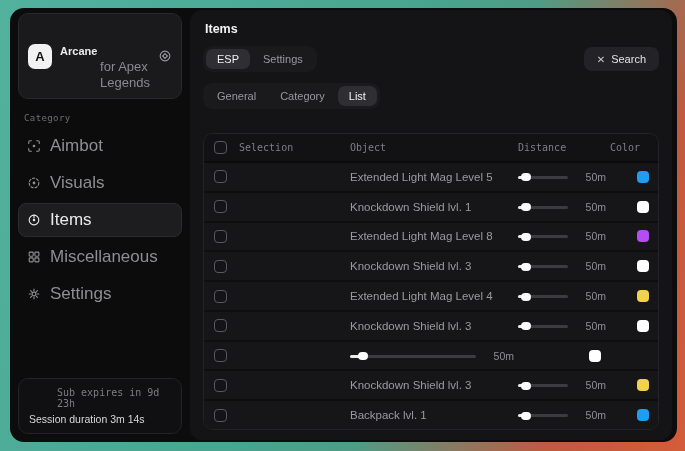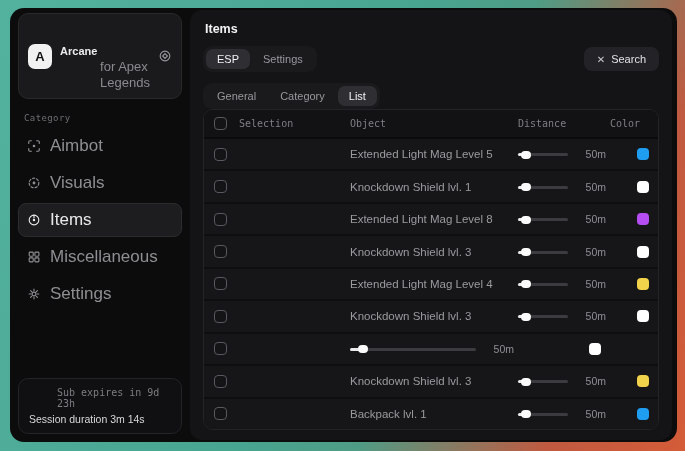--- a/index.html
+++ b/index.html
@@ -60,21 +60,21 @@
   }
   .tab.active{ background:#2f2f33; color:#f1f1f3; }
   .search-btn{
     display:flex; align-items:center; gap:6px; background:#232327; border-radius:8px;
     padding:6px 13px; font-size:11px; color:#e3e3e5; cursor:default;
   }
   .search-x{ font-size:10px; color:#cbcbce; }
   .view-tabs-row{ margin-top:11px; }
   
   .table{
-    margin-top:0; flex:1; border:1px solid #242428; border-radius:10px;
+    margin-top:24px; flex:1; border:1px solid #242428; border-radius:10px;
     background:#0f0f11; display:flex; flex-direction:column; overflow:hidden; min-height:0;
   }
   .t-grid{
     display:grid; grid-template-columns:146px 168px 1fr 48px; align-items:center;
   }
   .t-header{
     flex:0 0 29px; height:29px; background:#121215; border-bottom:2px solid #0b0b0d;
     font-family:"DejaVu Sans Mono", monospace; font-size:10px; color:#7f7f84;
   }
   .t-body{ flex:1; display:flex; flex-direction:column; min-height:0; }

